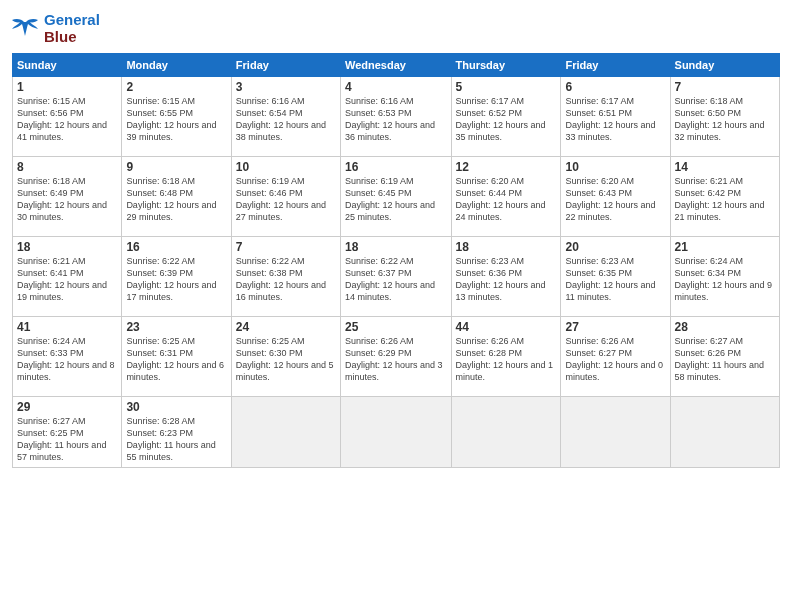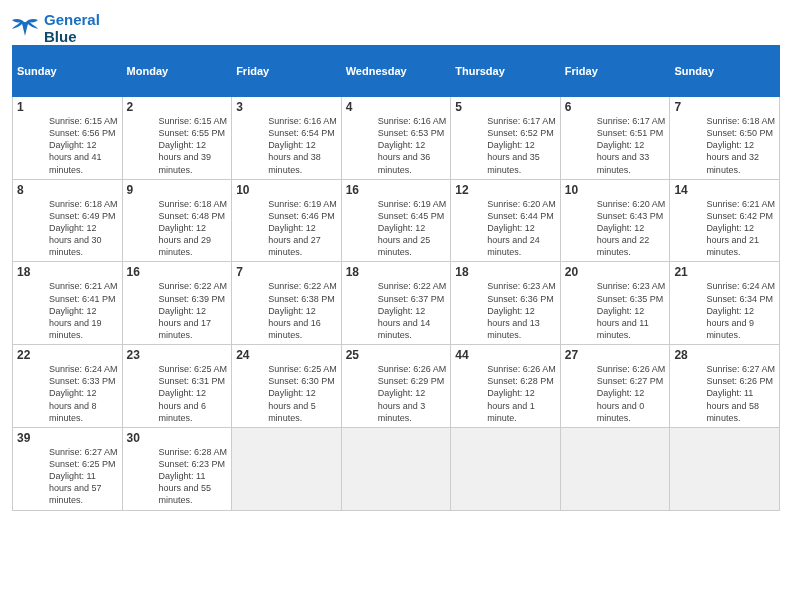--- a/index.html
+++ b/index.html
@@ -13,20 +13,21 @@
     .container {
       width: 792px;
       height: 612px;
       padding: 12px;
       background: #fff;
     }
     .header {
       display: flex;
       justify-content: space-between;
       align-items: flex-end;
+      margin-bottom: 8px;
     }
     .logo {
       display: flex;
       align-items: center;
       gap: 4px;
     }
     .logo-bird {
       width: 28px;
       height: 22px;
     }
@@ -43,21 +44,21 @@
       color: #555;
     }
     .calendar {
       width: 100%;
       border-collapse: collapse;
       font-size: 9.5px;
     }
     .calendar th {
       background: #1a6fc4;
       color: #fff;
-      padding: 19px 4px;
+      padding: 5px 4px;
       text-align: left;
       font-size: 11px;
       font-weight: bold;
       border: 1px solid #1a6fc4;
     }
     .calendar td {
       border: 1px solid #ccc;
       vertical-align: top;
       padding: 3px 4px;
       width: 113px;
@@ -71,38 +72,37 @@
       font-size: 12px;
       font-weight: bold;
       color: #333;
       display: block;
       margin-bottom: 1px;
     }
     .day-info {
       color: #444;
       font-size: 9px;
       line-height: 1.35;
-      margin-left: 32px;
     }
     .last-row td {
       height: 65px;
     }
   </style>
 </head>
 <body>
 
 <div class="container">
   <div class="header">
     <div class="logo">
       <svg class="logo-bird" viewBox="0 0 28 22" xmlns="http://www.w3.org/2000/svg">
         <path d="M14 4 C16 1, 22 0, 26 2 C24 4, 20 5, 18 4 C20 7, 24 8, 26 11 C22 10, 18 8, 16 6 C15 9, 14 14, 13 18 C12 14, 11 9, 10 6 C8 8, 4 10, 0 11 C2 8, 6 7, 8 4 C6 5, 2 4, 0 2 C4 0, 10 1, 12 4 Z" fill="#1a6fc4"></path>
       </svg>
       <div>
         <div style="font-size:15px;font-weight:bold;color:#1a6fc4;line-height:1.1;">General</div>
-        <div style="font-size:15px;font-weight:bold;color:#0c4a6e;line-height:1.1;">Blue</div>
+        <div style="font-size:15px;font-weight:bold;color:#7f1d1d;line-height:1.1;">Blue</div>
       </div>
     </div>
     <div class="title-block">
       <div class="month-year"></div>
       <div class="location"></div>
     </div>
   </div>
 
   <table class="calendar">
     <thead>
@@ -286,21 +286,21 @@
         <span class="day-num">21</span>
         <div class="day-info">
           Sunrise: 6:24 AM<br>
           Sunset: 6:34 PM<br>
           Daylight: 12 hours and 9 minutes.
         </div>
       </td>
         </tr>
         <tr>
           <td>
-        <span class="day-num">22</span>
+        <span class="day-num">41</span>
         <div class="day-info">
           Sunrise: 6:24 AM<br>
           Sunset: 6:33 PM<br>
           Daylight: 12 hours and 8 minutes.
         </div>
       </td>
           <td>
         <span class="day-num">23</span>
         <div class="day-info">
           Sunrise: 6:25 AM<br>
@@ -344,21 +344,21 @@
         <span class="day-num">28</span>
         <div class="day-info">
           Sunrise: 6:27 AM<br>
           Sunset: 6:26 PM<br>
           Daylight: 11 hours and 58 minutes.
         </div>
       </td>
         </tr>
         <tr class="last-row">
           <td>
-        <span class="day-num">39</span>
+        <span class="day-num">29</span>
         <div class="day-info">
           Sunrise: 6:27 AM<br>
           Sunset: 6:25 PM<br>
           Daylight: 11 hours and 57 minutes.
         </div>
       </td>
           <td>
         <span class="day-num">30</span>
         <div class="day-info">
           Sunrise: 6:28 AM<br>

